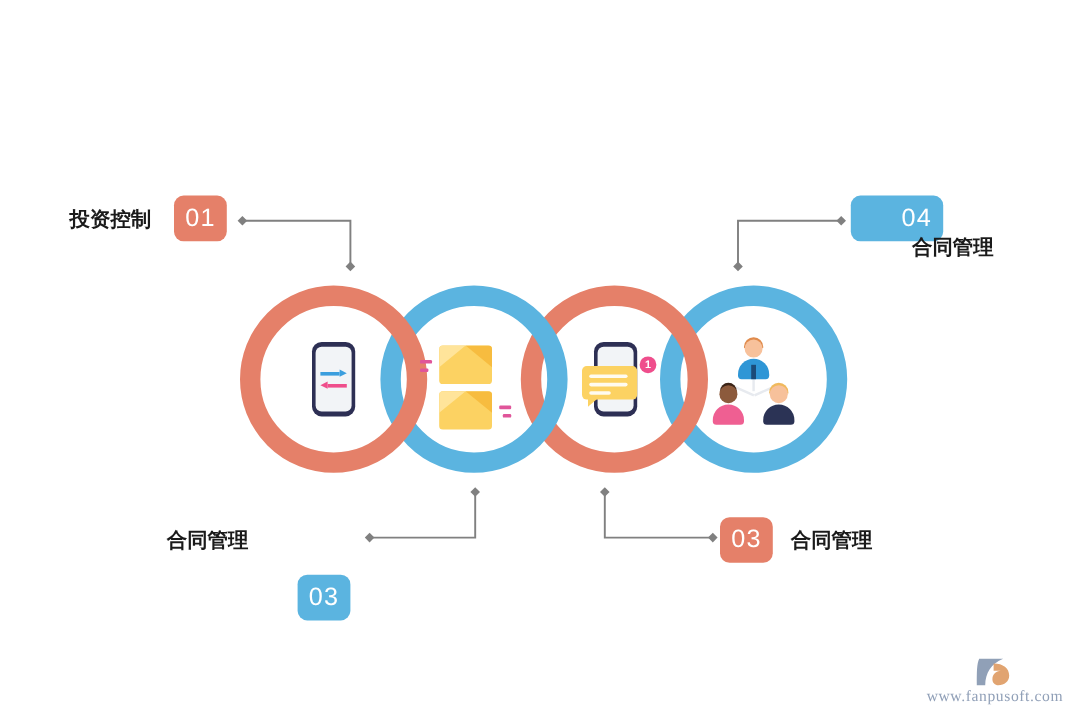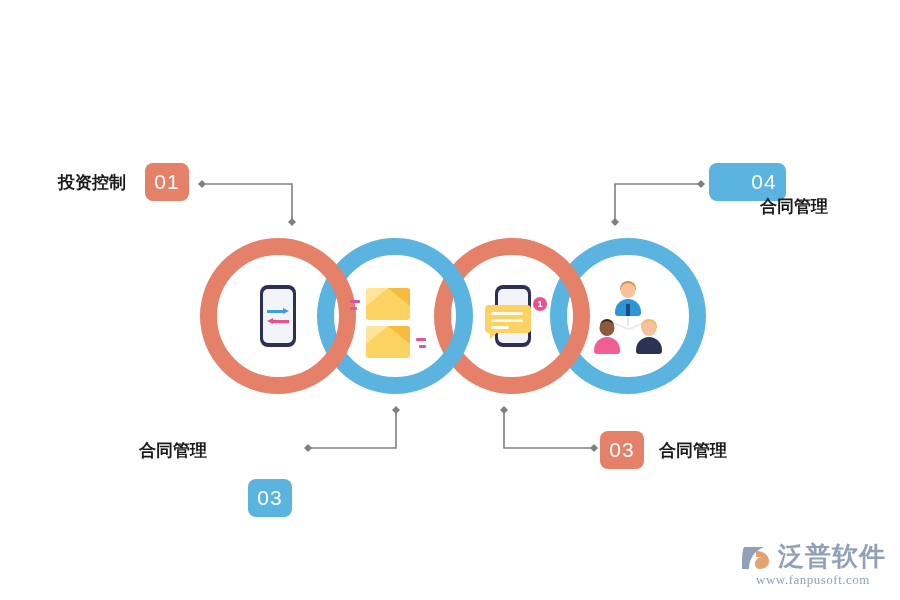--- a/index.html
+++ b/index.html
@@ -236,18 +236,17 @@
 
   <div class="numbadge orange" style="left:600px;top:431px;">03</div>
   <div class="caption" style="left:659px;top:439px;">合同管理</div>
 
   <div class="watermark">
     <div class="wm-row">
       <svg width="34" height="30" viewBox="0 0 34 30">
         <path d="M4,5 L24,5 C14,9 9,17 9,27 L2,27 C2,16 2,9 4,5 Z" fill="#8b9bb4"></path>
         <path d="M16,9 C24,9 29,13 29,19 C29,24 25,27 20,27 C17,27 15,25 15,22 C15,18 18,15 22,15 L16,15 Z" fill="#e0a06a"></path>
       </svg>
-      <div class="wm-text">泛普软件</div>
     </div>
     <div class="wm-url">www.fanpusoft.com</div>
   </div>
 
 </div>
 
 </body></html>

